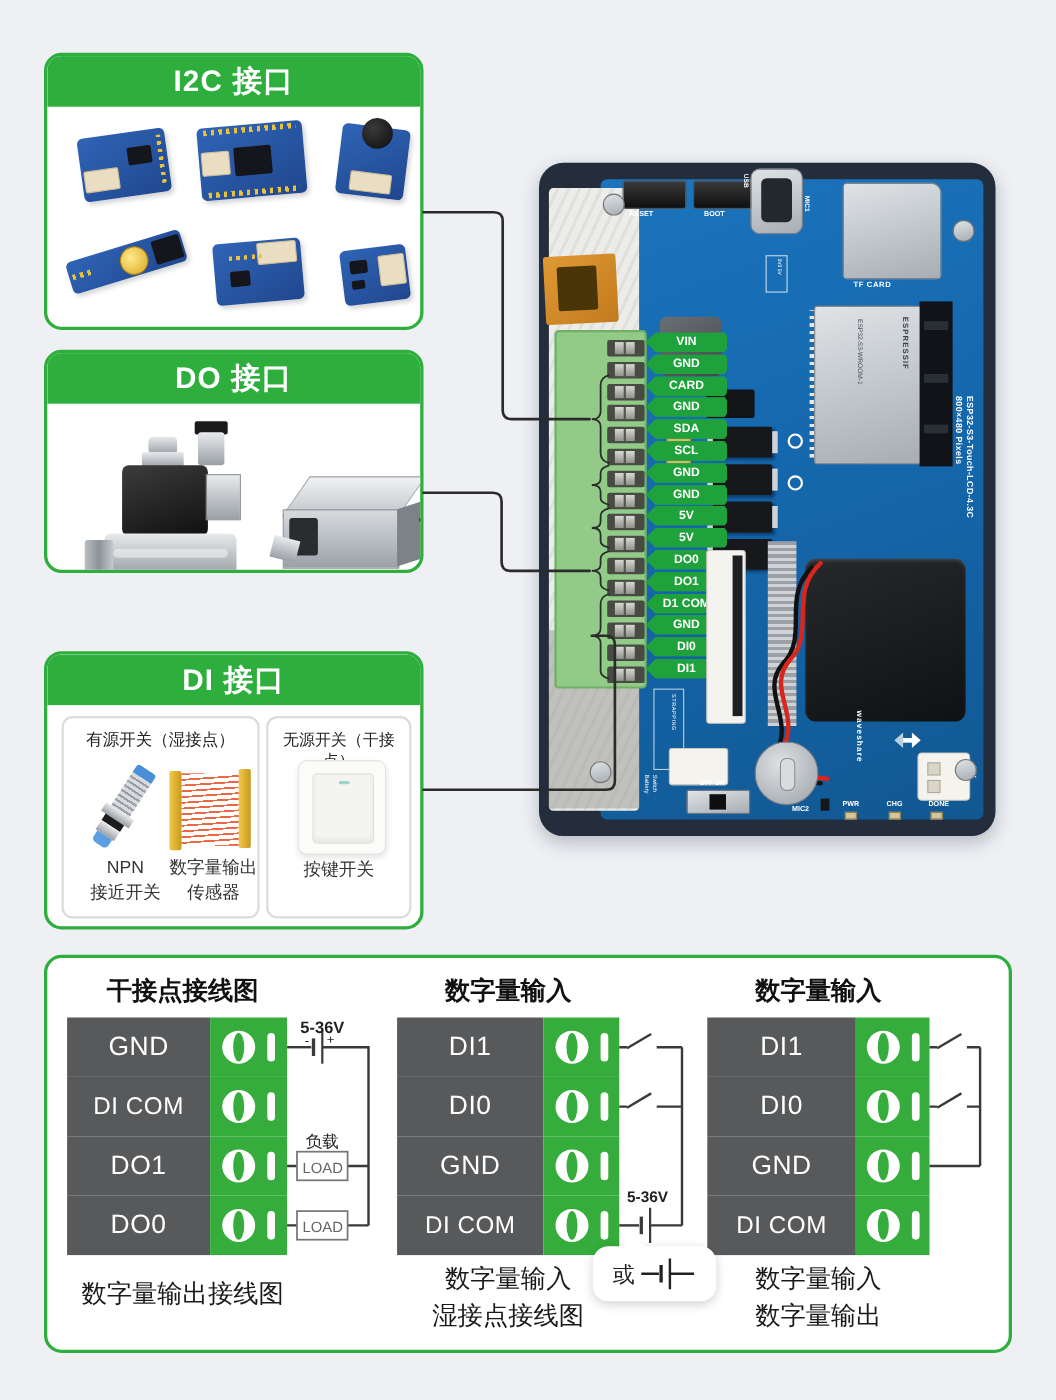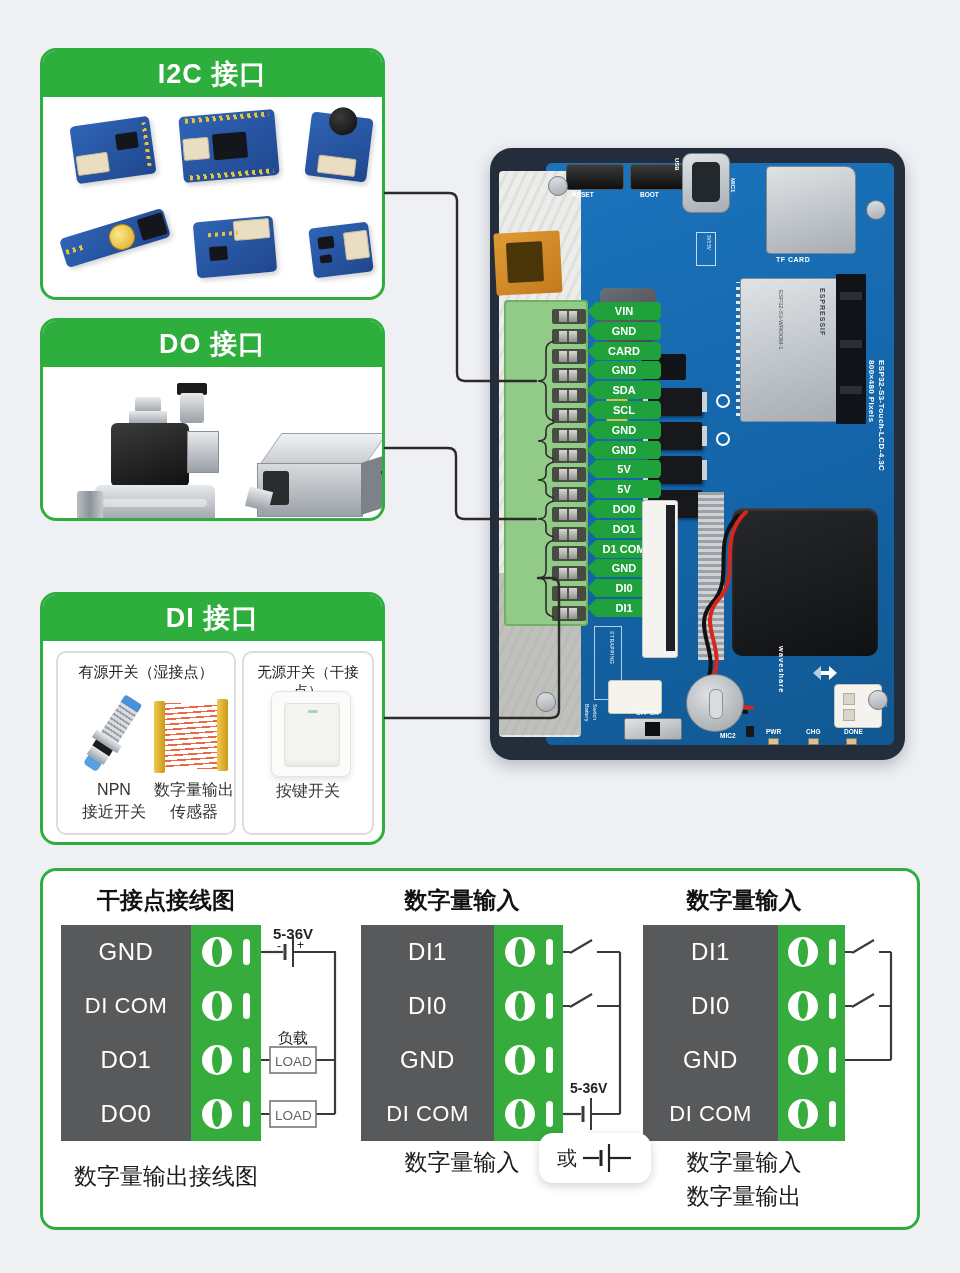--- a/index.html
+++ b/index.html
@@ -503,17 +503,18 @@
           <path d="M 2,16 H 18" stroke-width="2.2"></path>
           <line x1="20" y1="8" x2="20" y2="24" stroke-width="3"></line>
           <line x1="28" y1="2" x2="28" y2="30" stroke-width="2.2"></line>
           <path d="M 28,16 H 50" stroke-width="2.2"></path>
         </g>
       </svg>
     </div>
 
     <div class="dcap" style="left:8px;top:290px;">数字量输出接线图</div>
     <div class="dcap" style="left:304px;top:276px;">数字量输入</div>
+    <div class="dcap" style="left:304px;top:310px;">湿接点接线图</div>
     <div class="dcap" style="left:586px;top:276px;">数字量输入</div>
     <div class="dcap" style="left:586px;top:310px;">数字量输出</div>
   </div>
 
 </div>
 
 </body></html>

